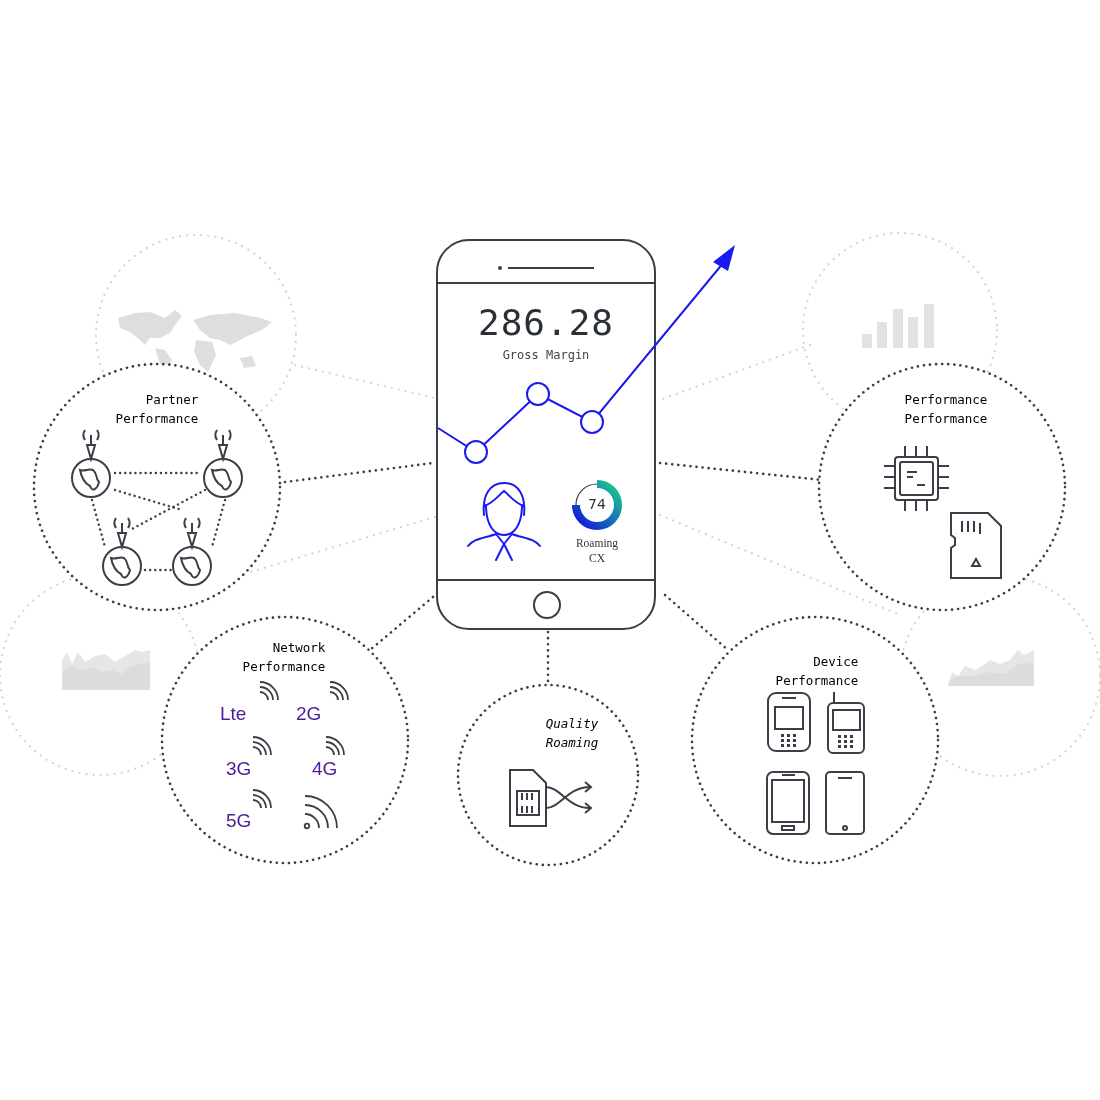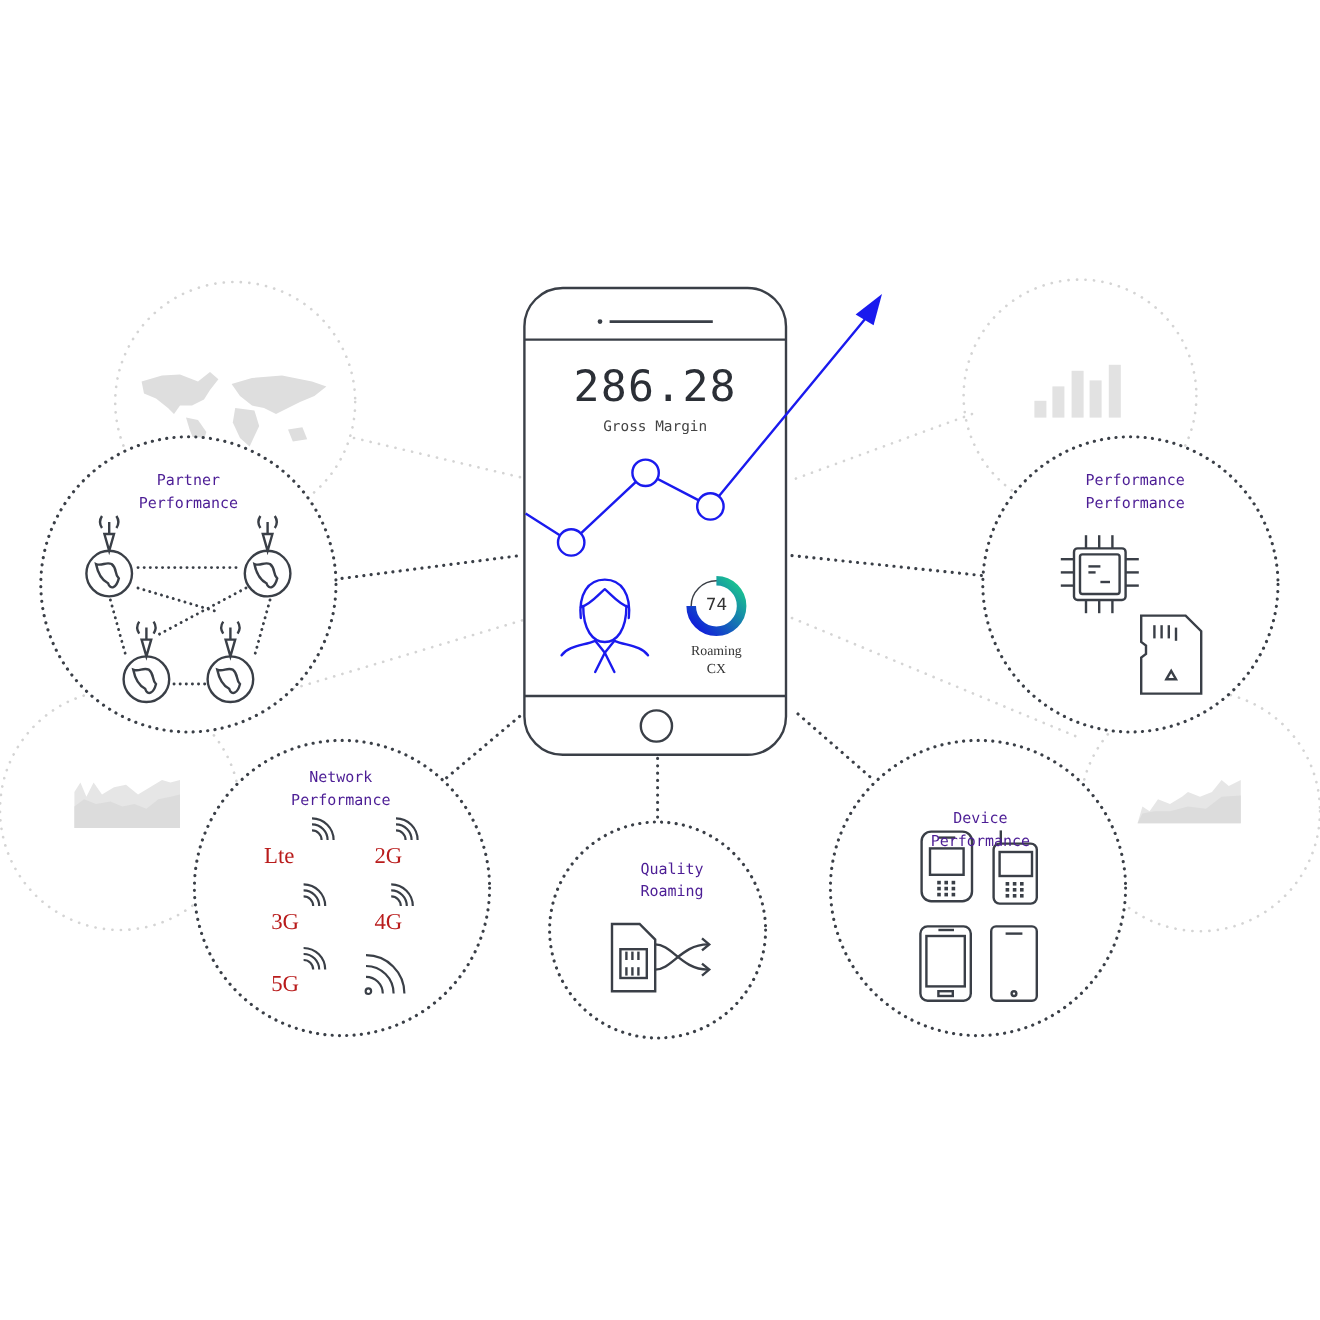--- a/index.html
+++ b/index.html
@@ -1,24 +1,24 @@
 <!DOCTYPE html>
 <html><head>
 <meta charset="utf-8">
 <style>
   html, body { margin: 0; padding: 0; background: #ffffff; }
   body { width: 1100px; height: 1100px; position: relative; overflow: hidden; font-family: "DejaVu Sans Mono", monospace; }
   #stage { position: absolute; left: 0; top: 0; width: 1100px; height: 1100px; }
-  .label { position: absolute; text-align: center; font-family: "DejaVu Sans Mono", monospace; font-size: 12.5px; color: #4c1d95; line-height: 19px; white-space: nowrap; transform: translateX(-50%); }
+  .label { position: absolute; text-align: right; font-family: "DejaVu Sans Mono", monospace; font-size: 12.5px; color: #000000; line-height: 19px; white-space: nowrap; transform: translateX(-50%); }
   .metric { position: absolute; font-family: "DejaVu Sans Mono", monospace; color: #2b2f36; text-align: center; transform: translateX(-50%); white-space: nowrap; }
   .metric-value { font-size: 36px; letter-spacing: 1px; }
   .metric-label { font-size: 12px; color: #444; text-align: right; }
   .gauge-num { position: absolute; font-family: "DejaVu Sans", sans-serif; font-size: 14px; color: #333; transform: translate(-50%, -50%); }
   .gauge-label { position: absolute; font-family: Liberation Serif, serif; font-size: 11.5px; color: #333; text-align: center; line-height: 15px; transform: translateX(-50%); }
-  .net-text { position: absolute; font-family: Liberation Serif, serif; font-size: 19px; color: #b91c1c; }
+  .net-text { position: absolute; font-family: Liberation Sans, sans-serif; font-size: 19px; color: #4c1d95; }
 </style>
 </head>
 <body>
 
 <div id="stage">
 <svg width="1100" height="1100" viewBox="0 0 1100 1100" xmlns="http://www.w3.org/2000/svg" style="position:absolute;left:0;top:0">
   <defs>
     <linearGradient id="gaugeGrad" x1="0" y1="1" x2="1" y2="0">
       <stop offset="0" stop-color="#1010e0"></stop>
       <stop offset="1" stop-color="#1ad08a"></stop>
@@ -280,27 +280,27 @@
   <div>Performance</div>
 </div>
 <div class="label" style="left:946px;top:390px;">
   <div>Performance</div>
   <div>Performance</div>
 </div>
 <div class="label" style="left:284px;top:638px;">
   <div>Network</div>
   <div>Performance</div>
 </div>
-<div class="label" style="left:560px;top:714px;">
+<div class="label" style="left:572px;top:714px;font-style:italic;">
   <div>Quality</div>
   <div>Roaming</div>
 </div>
-<div class="label" style="left:817px;top:672px;">
+<div class="label" style="left:817px;top:652px;">
   <div>Device</div>
   <div>Performance</div>
 </div>
 
 <div class="net-text" style="left:220px;top:703px;">Lte</div>
-<div class="net-text" style="left:312px;top:703px;">2G</div>
+<div class="net-text" style="left:296px;top:703px;">2G</div>
 <div class="net-text" style="left:226px;top:758px;">3G</div>
 <div class="net-text" style="left:312px;top:758px;">4G</div>
 <div class="net-text" style="left:226px;top:810px;">5G</div>
 </div>
 
 </body></html>

